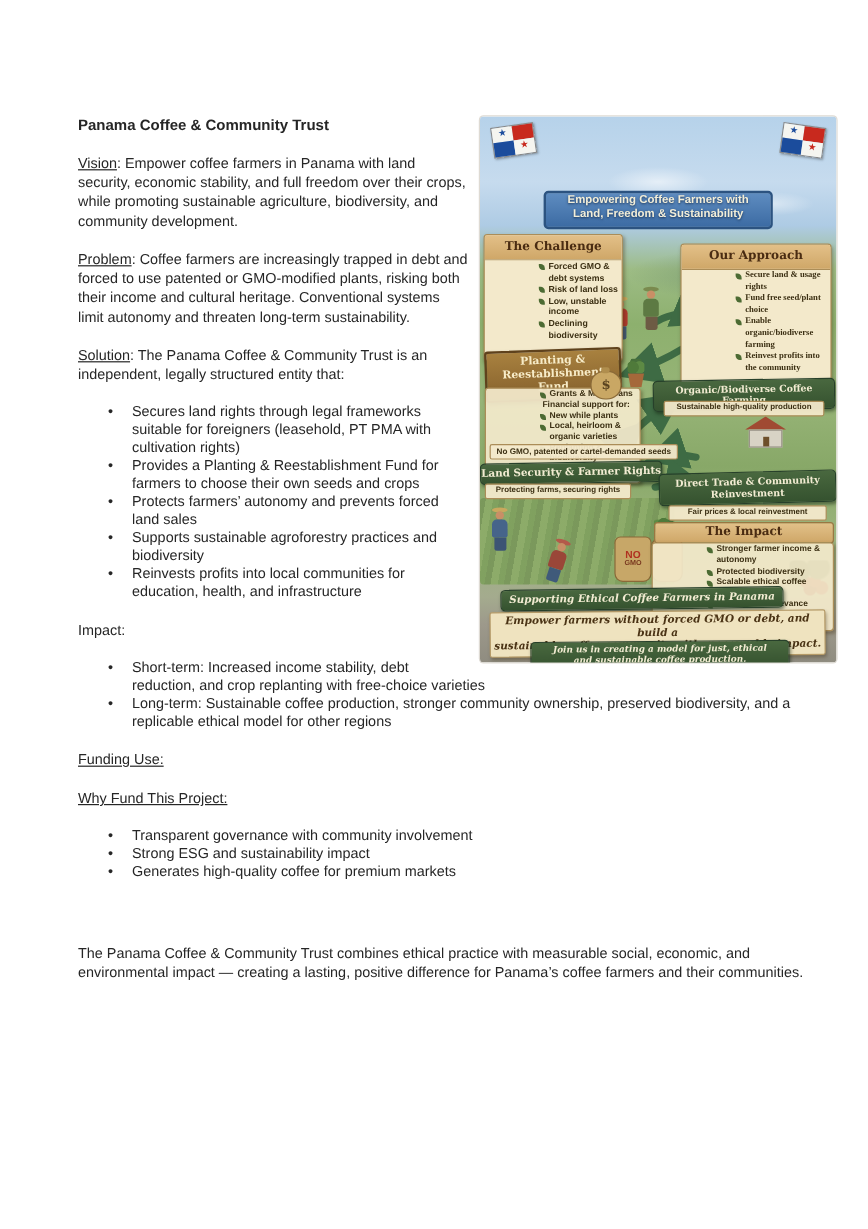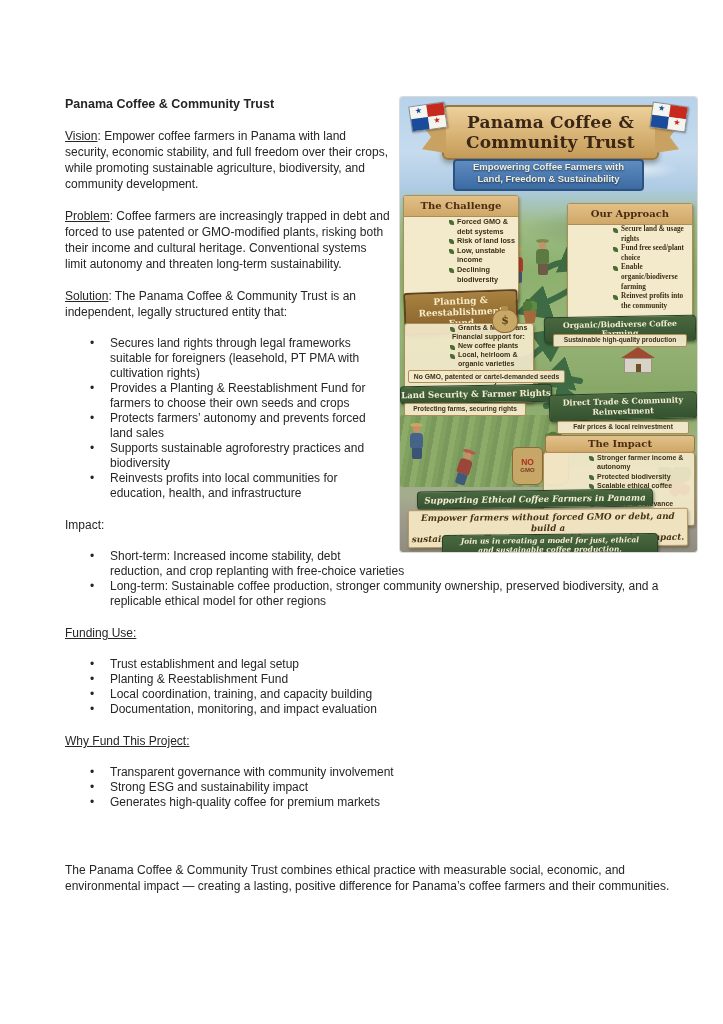--- a/index.html
+++ b/index.html
@@ -197,26 +197,20 @@
         <div class="q2"></div>
         <div class="q3"></div>
         <div class="q4">★</div>
       </div>
       <div class="abs flag flag-right">
         <div class="q1">★</div>
         <div class="q2"></div>
         <div class="q3"></div>
         <div class="q4">★</div>
       </div>
-      <div class="abs banner-wood">
-        <div class="t">
-          <div>Panama Coffee &amp;</div>
-          <div>Community Trust</div>
-        </div>
-      </div>
       <div class="abs ribbon-blue">
         <div>Empowering Coffee Farmers with</div>
         <div>Land, Freedom &amp; Sustainability</div>
       </div>
 
       <div class="abs panel challenge">
         <div class="panel-head">The Challenge</div>
         <ul class="ig-items">
           <li>Forced GMO &amp; debt systems</li>
           <li>Risk of land loss</li>
@@ -254,21 +248,21 @@
       </div>
 
       <div class="abs sign-wood sign-fund">
         <div>Planting &amp;</div>
         <div>Reestablishment Fund</div>
       </div>
       <div class="abs panel fund-body">
         <ul class="ig-items">
           <li>Grants &amp; Microloans</li>
           <li class="nomark">Financial support for:</li>
-          <li>New coffee plants</li>
+          <li>New while plants</li>
           <li>Local, heirloom &amp; organic varieties</li>
           <li>Replanting &amp; biodiversity</li>
         </ul>
       </div>
       <div class="abs money-bag">$</div>
       <div class="abs pot-leaves"></div>
       <div class="abs pot"></div>
       <div class="abs strip strip-nogmo">No GMO, patented or cartel-demanded seeds</div>
 
       <div class="abs band-green band-organic">Organic/Biodiverse Coffee Farming</div>
@@ -347,26 +341,20 @@
 
     <p><span class="b">Impact:</span></p>
 
     <ul>
       <li>Short-term: Increased income stability, debt reduction, and crop replanting with free-choice varieties</li>
       <li>Long-term: Sustainable coffee production, stronger community ownership, preserved biodiversity, and a replicable ethical model for other regions</li>
     </ul>
 
     <p><span class="b u">Funding Use:</span></p>
 
-    <ul>
-      <li>Trust establishment and legal setup</li>
-      <li>Planting &amp; Reestablishment Fund</li>
-      <li>Local coordination, training, and capacity building</li>
-      <li>Documentation, monitoring, and impact evaluation</li>
-    </ul>
 
     <p><span class="b u">Why Fund This Project:</span></p>
 
     <ul>
       <li>Transparent governance with community involvement</li>
       <li>Strong ESG and sustainability impact</li>
       <li>Generates high-quality coffee for premium markets</li>
     </ul>
 
     <p class="closing">The Panama Coffee &amp; Community Trust combines ethical practice with measurable social, economic, and environmental impact — creating a lasting, positive difference for Panama’s coffee farmers and their communities.</p>

